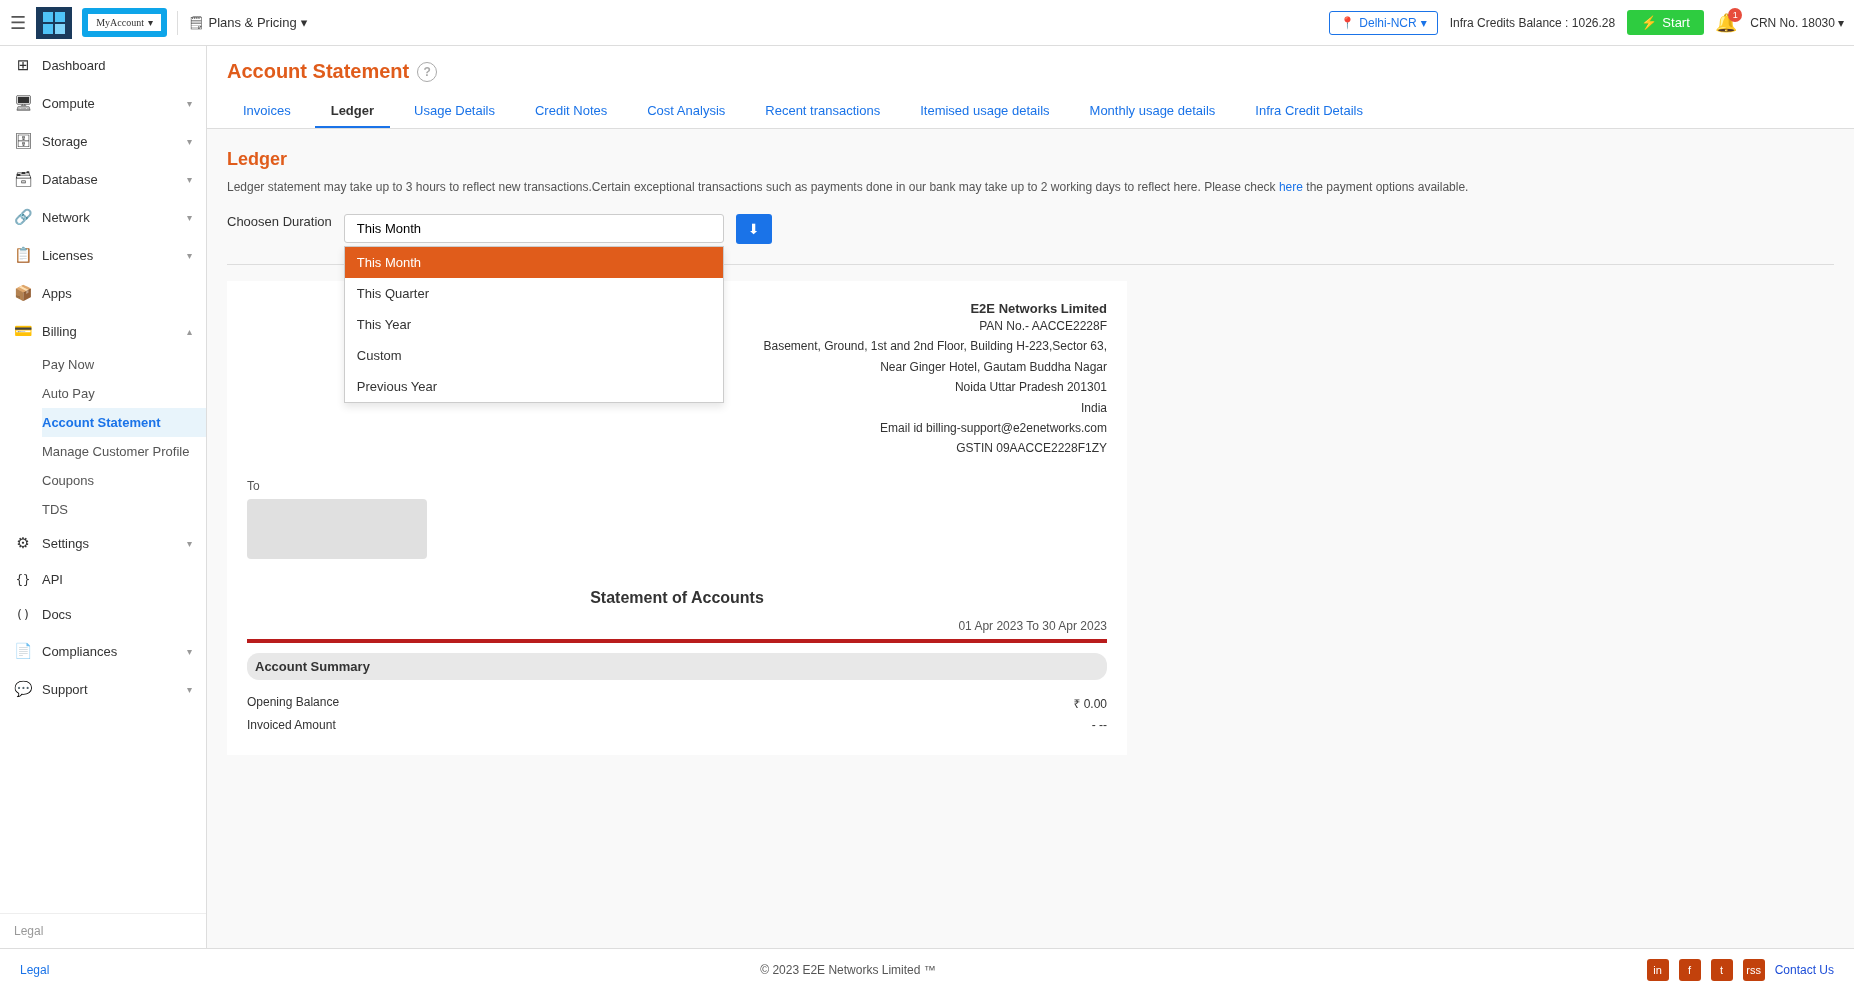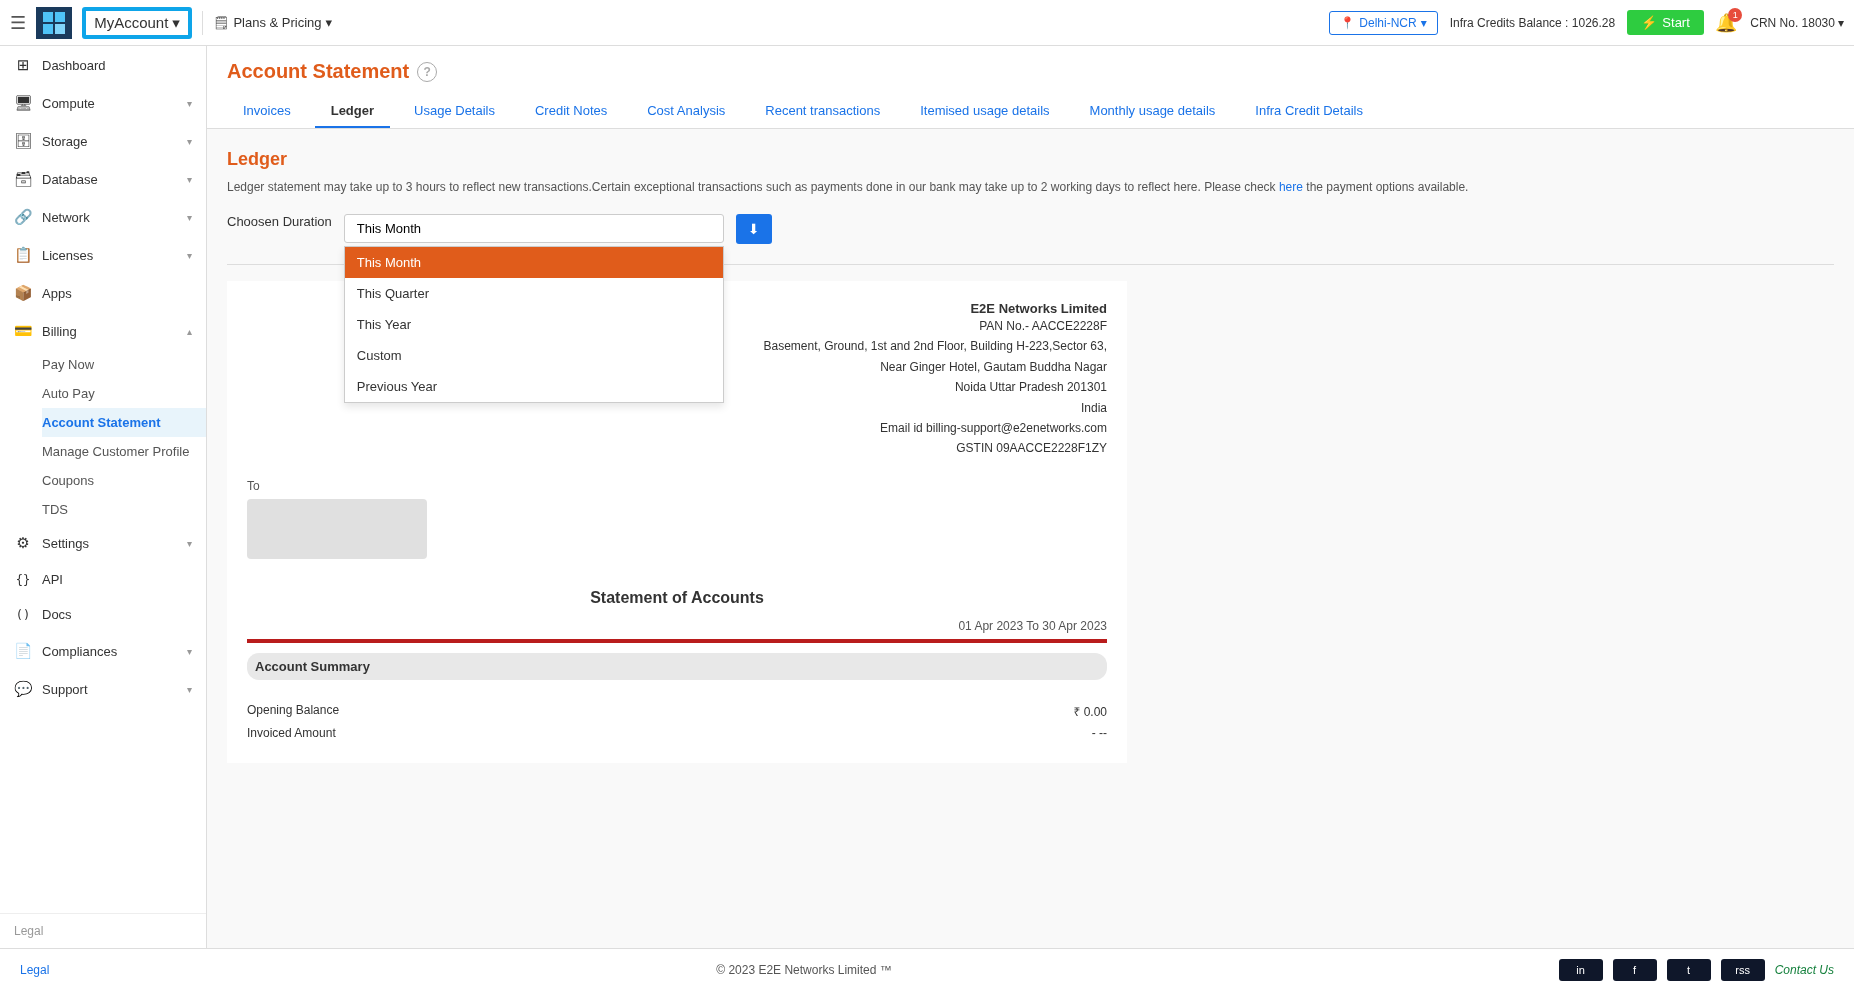--- a/index.html
+++ b/index.html
@@ -6,21 +6,21 @@
     body { font-family: Arial, sans-serif; font-size: 13px; color: #333; background: #f0f0f0; height: 991px; overflow: hidden; display: flex; flex-direction: column; }
 
     
     .topbar {
       display: flex; align-items: center; background: #fff; border-bottom: 1px solid #ddd;
       height: 46px; padding: 0 10px; gap: 10px; flex-shrink: 0; z-index: 100;
     }
     .topbar-hamburger { cursor: pointer; font-size: 18px; color: #555; }
     .topbar-logo { width: 36px; height: 32px; background: #1a3a5c; display: flex; align-items: center; justify-content: center; }
     .topbar-logo svg { width: 26px; height: 26px; }
-    .topbar-myaccount { display: flex; align-items: center; gap: 4px; font-size: 15px; color: #333; cursor: pointer; border: 4px solid #0ea5e9; padding: 3px 8px; border-radius: 3px; }
+    .topbar-myaccount { display: flex; align-items: center; gap: 4px; font-size: 10px; color: #333; cursor: pointer; border: 6px solid #0ea5e9; padding: 3px 8px; border-radius: 3px; font-family: Liberation Serif, serif; }
     .topbar-divider { width: 1px; height: 24px; background: #ddd; }
     .topbar-plans { display: flex; align-items: center; gap: 4px; font-size: 13px; color: #333; cursor: pointer; }
     .topbar-right { margin-left: auto; display: flex; align-items: center; gap: 12px; }
     .topbar-region { display: flex; align-items: center; gap: 4px; border: 1px solid #1a73e8; color: #1a73e8; padding: 4px 10px; border-radius: 3px; cursor: pointer; font-size: 12px; }
     .topbar-credits { font-size: 12px; color: #333; }
     .topbar-start { background: #2ecc40; color: #fff; border: none; padding: 5px 14px; border-radius: 3px; cursor: pointer; font-size: 13px; display: flex; align-items: center; gap: 5px; }
     .topbar-bell { position: relative; cursor: pointer; font-size: 18px; color: #555; }
     .topbar-bell-badge { position: absolute; top: -4px; right: -4px; background: #e74c3c; color: #fff; border-radius: 50%; font-size: 9px; width: 14px; height: 14px; display: flex; align-items: center; justify-content: center; }
     .topbar-crn { font-size: 12px; color: #333; cursor: pointer; display: flex; align-items: center; gap: 3px; }
 
@@ -67,28 +67,28 @@
     .statement-area { background: #fff; padding: 20px; max-width: 900px; }
     .company-header { text-align: right; margin-bottom: 20px; }
     .company-name { font-weight: bold; font-size: 13px; }
     .company-detail { font-size: 12px; color: #333; line-height: 1.7; }
     .to-section { margin-bottom: 10px; }
     .to-label { font-size: 12px; color: #555; margin-bottom: 6px; }
     .redacted { width: 180px; height: 60px; background: #e0e0e0; border-radius: 4px; }
     .statement-title-section { text-align: center; margin-bottom: 12px; }
     .statement-title { font-size: 16px; font-weight: bold; }
     .statement-date-range { text-align: right; font-size: 12px; color: #555; border-bottom: 4px solid #b91c1c; padding-bottom: 6px; margin-bottom: 10px; }
-    .account-summary-header { background: #e8e8e8; padding: 6px 8px; font-weight: bold; font-size: 13px; margin-bottom: 20px; border-radius: 12px; }
+    .account-summary-header { background: #e8e8e8; padding: 6px 8px; font-weight: bold; font-size: 13px; margin-bottom: 12px; border-radius: 12px; }
     .account-row { display: flex; justify-content: space-between; font-size: 12px; padding: 3px 0; }
 
     
     .footer { background: #fff; border-top: 1px solid #ddd; padding: 10px 20px; display: flex; align-items: center; justify-content: space-between; font-size: 12px; color: #555; flex-shrink: 0; }
     .footer-social { display: flex; gap: 10px; align-items: center; }
-    .footer-social-icon { width: 44px; height: 22px; background: #0f172a; color: #fff; display: flex; align-items: center; justify-content: center; font-size: 11px; border-radius: 3px; cursor: pointer; }
-    .footer-contact { color: #15803d; cursor: pointer; font-style: italic; }
+    .footer-social-icon { width: 22px; height: 22px; background: #c2410c; color: #fff; display: flex; align-items: center; justify-content: center; font-size: 11px; border-radius: 3px; cursor: pointer; }
+    .footer-contact { color: #1d4ed8; cursor: pointer; }
   </style>
 </head>
 <body>
 
 <div class="topbar">
   <span class="topbar-hamburger">☰</span>
   <div class="topbar-logo">
     <svg viewBox="0 0 26 26" fill="none">
       <rect x="2" y="2" width="10" height="10" fill="#4fc3f7"></rect>
       <rect x="14" y="2" width="10" height="10" fill="#4fc3f7"></rect>

